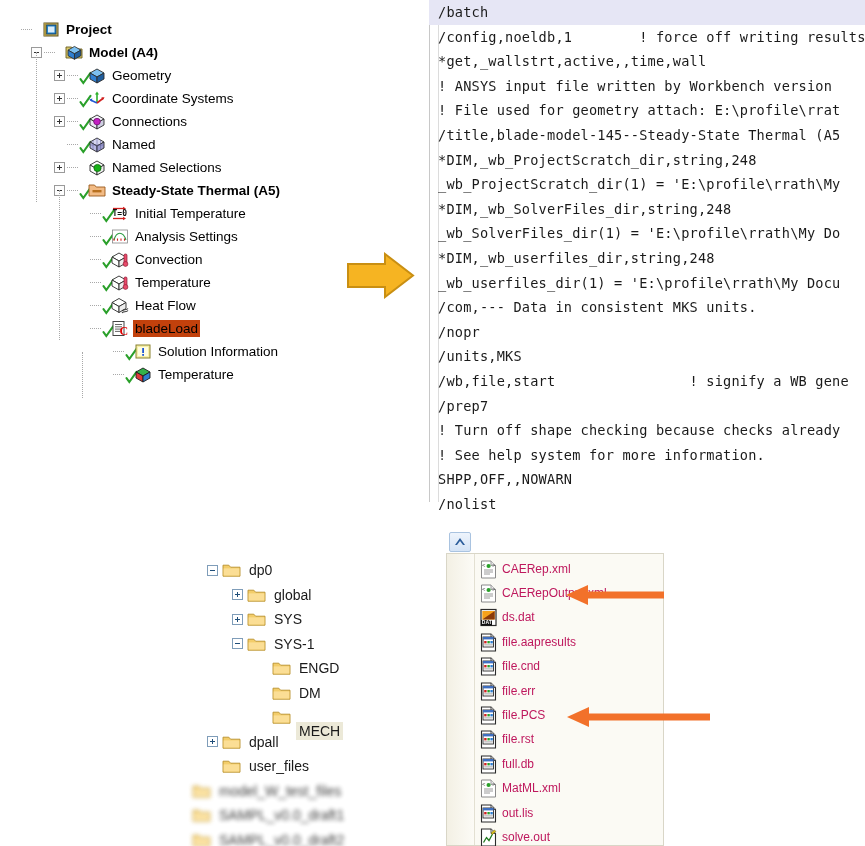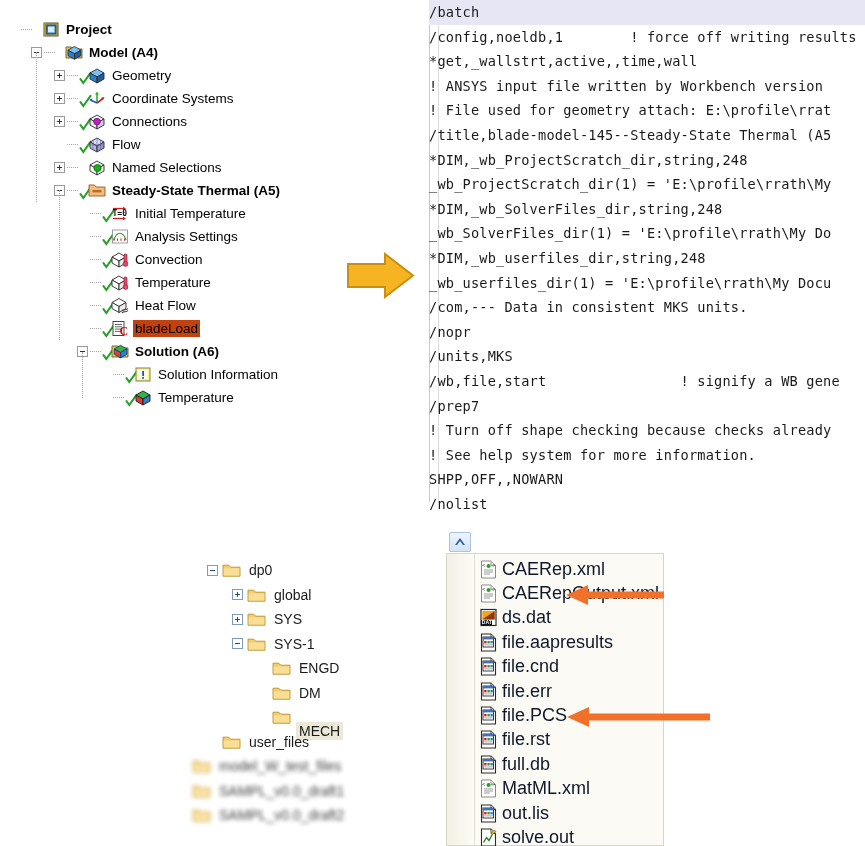--- a/index.html
+++ b/index.html
@@ -76,21 +76,21 @@
     position:absolute;left:9px;top:0px;width:1px;height:502px;background:#dcdcdc;
   }
   .cline{
     position:relative;
     height:24.6px;
     line-height:24.6px;
     font-family:"DejaVu Sans Mono","Liberation Mono",monospace;
     font-size:13.6px;
     color:#1a1a1a;
     white-space:pre;
-    padding-left:0;
+    padding-left:9px;
     letter-spacing:0.2px;
   }
   .cline.hl{background:#e6e6f5;}
 
   
   #folder-tree{left:192px;top:558px;width:250px;}
   .frow{
     height:24.5px;display:flex;align-items:center;white-space:nowrap;position:relative;
   }
   .fexp{
@@ -124,21 +124,21 @@
     border-radius:2px;
     box-sizing:border-box;
   }
   #file-list{
     position:absolute;left:33px;top:3px;right:2px;
   }
   .filerow{
     height:24.4px;display:flex;align-items:center;white-space:nowrap;
   }
   .fileicon{width:17px;height:19px;flex:0 0 auto;margin-right:5px;}
-  .filelabel{font-size:18px;color:#0f172a;line-height:19px;}
+  .filelabel{font-size:12px;color:#be185d;line-height:19px;}
 
   
   .point-arrow{position:absolute;}
 </style>
 </head>
 <body>
 
 <div id="outline-tree" class="abs">
     <div class="trow">
       <span class="indent" style="width:0px"></span>
@@ -228,21 +228,21 @@
         <svg width="13" height="15" viewBox="0 0 13 15">
           <path d="M1.5 8.2 L4.3 12 L11.5 1.8" stroke="#2aa02a" stroke-width="2.1" fill="none" stroke-linecap="round"></path>
         </svg>
       </span>
       <span class="ticon"><svg width="18" height="17" viewBox="0 0 18 17">
           <path d="M2 6 L9 2 L16 6 L9 10 Z" fill="#d6d6f0" stroke="#2b2b2b" stroke-width="0.9"></path>
           <path d="M2 6 L2 12 L9 16 L9 10 Z" fill="#b6b6e2" stroke="#2b2b2b" stroke-width="0.9"></path>
           <path d="M9 10 L16 6 L16 12 L9 16 Z" fill="#9a9ace" stroke="#2b2b2b" stroke-width="0.9"></path>
           <path d="M2 9 L16 9 M9 2 L9 16 M5 4 L5 14 M12.5 4 L12.5 14" stroke="#5a5a96" stroke-width="0.6" fill="none" opacity="0.85"></path>
         </svg></span>
-      <span class="tlabel">Flow</span>
+      <span class="tlabel">Named</span>
     </div>
     <div class="trow">
       <span class="indent" style="width:46px"></span>
       <span class="expander plus"></span>
       <span class="dots"></span>
       <span class="tick"></span>
       <span class="ticon"><svg width="18" height="17" viewBox="0 0 18 17">
           <path d="M2 6 L9 2 L16 6 L9 10 Z" fill="#ffffff" stroke="#2b2b2b" stroke-width="0.9"></path>
           <path d="M2 6 L2 12 L9 16 L9 10 Z" fill="#ffffff" stroke="#2b2b2b" stroke-width="0.9"></path>
           <path d="M9 10 L16 6 L16 12 L9 16 Z" fill="#ededed" stroke="#2b2b2b" stroke-width="0.9"></path>
@@ -367,39 +367,20 @@
         <svg width="13" height="15" viewBox="0 0 13 15">
           <path d="M1.5 8.2 L4.3 12 L11.5 1.8" stroke="#2aa02a" stroke-width="2.1" fill="none" stroke-linecap="round"></path>
         </svg>
       </span>
       <span class="ticon"><svg width="18" height="17" viewBox="0 0 18 17">
           <rect x="2" y="1.5" width="11" height="14" fill="#ffffff" stroke="#444" stroke-width="1"></rect>
           <path d="M4 4.5 H11 M4 6.8 H11 M4 9.1 H11 M4 11.4 H9" stroke="#555" stroke-width="0.9"></path>
           <text x="8.5" y="15" font-family="Liberation Serif, serif" font-size="12" font-weight="bold" fill="#e00000">C</text>
         </svg></span>
       <span class="tlabel sel">bladeLoad</span>
-    </div>
-    <div class="trow">
-      <span class="indent" style="width:69px"></span>
-      <span class="expander"></span>
-      <span class="dots"></span>
-      <span class="tick">
-        <svg width="13" height="15" viewBox="0 0 13 15">
-          <path d="M1.5 8.2 L4.3 12 L11.5 1.8" stroke="#2aa02a" stroke-width="2.1" fill="none" stroke-linecap="round"></path>
-        </svg>
-      </span>
-      <span class="ticon"><svg width="18" height="17" viewBox="0 0 18 17">
-          <path d="M1 3 L6.5 3 L8.2 5 L17 5 L17 14 L1 14 Z" fill="#d8c86a" stroke="#6b5f20" stroke-width="0.9"></path>
-          <g transform="translate(1.5,0.5) scale(0.9)">
-            <path d="M2 6 L9 2 L16 6 L9 10 Z" fill="#34b24a" stroke="#123d63" stroke-width="0.9"></path>
-            <path d="M2 6 L2 12 L9 16 L9 10 Z" fill="#e03a3a" stroke="#123d63" stroke-width="0.9"></path>
-            <path d="M9 10 L16 6 L16 12 L9 16 Z" fill="#2f7fd1" stroke="#123d63" stroke-width="0.9"></path>
-          </g>
-        </svg></span>
-      <span class="tlabel bold">Solution (A6)</span>
     </div>
     <div class="trow">
       <span class="indent" style="width:92px"></span>
       <span class="expander-spacer"></span>
       <span class="dots"></span>
       <span class="tick">
         <svg width="13" height="15" viewBox="0 0 13 15">
           <path d="M1.5 8.2 L4.3 12 L11.5 1.8" stroke="#2aa02a" stroke-width="2.1" fill="none" stroke-linecap="round"></path>
         </svg>
       </span>
@@ -525,20 +506,29 @@
       <span class="indent" style="width:65px"></span>
       <span class="fexp-spacer"></span>
       <span class="ficon"><svg width="19" height="16" viewBox="0 0 19 16">
           <path d="M1 3.2 L6.8 3.2 L8.6 5.2 L18 5.2 L18 14.2 L1 14.2 Z" fill="#f3cd6a" stroke="#b9912c" stroke-width="0.9"></path>
           <path d="M1.6 6.4 L17.4 6.4 L17.4 13.6 L1.6 13.6 Z" fill="#fde6a8" opacity="0.7"></path>
         </svg></span>
       <span class="flabel sel">MECH</span>
     </div>
     <div class="frow">
       <span class="indent" style="width:15px"></span>
+      <span class="fexp plus"></span>
+      <span class="ficon"><svg width="19" height="16" viewBox="0 0 19 16">
+          <path d="M1 3.2 L6.8 3.2 L8.6 5.2 L18 5.2 L18 14.2 L1 14.2 Z" fill="#f3cd6a" stroke="#b9912c" stroke-width="0.9"></path>
+          <path d="M1.6 6.4 L17.4 6.4 L17.4 13.6 L1.6 13.6 Z" fill="#fde6a8" opacity="0.7"></path>
+        </svg></span>
+      <span class="flabel">dpall</span>
+    </div>
+    <div class="frow">
+      <span class="indent" style="width:15px"></span>
       <span class="fexp-spacer"></span>
       <span class="ficon"><svg width="19" height="16" viewBox="0 0 19 16">
           <path d="M1 3.2 L6.8 3.2 L8.6 5.2 L18 5.2 L18 14.2 L1 14.2 Z" fill="#f3cd6a" stroke="#b9912c" stroke-width="0.9"></path>
           <path d="M1.6 6.4 L17.4 6.4 L17.4 13.6 L1.6 13.6 Z" fill="#fde6a8" opacity="0.7"></path>
         </svg></span>
       <span class="flabel">user_files</span>
     </div>
     <div class="frow blurred">
       <span class="indent" style="width:0px"></span>
       <span class="ficon"><svg width="19" height="16" viewBox="0 0 19 16">

